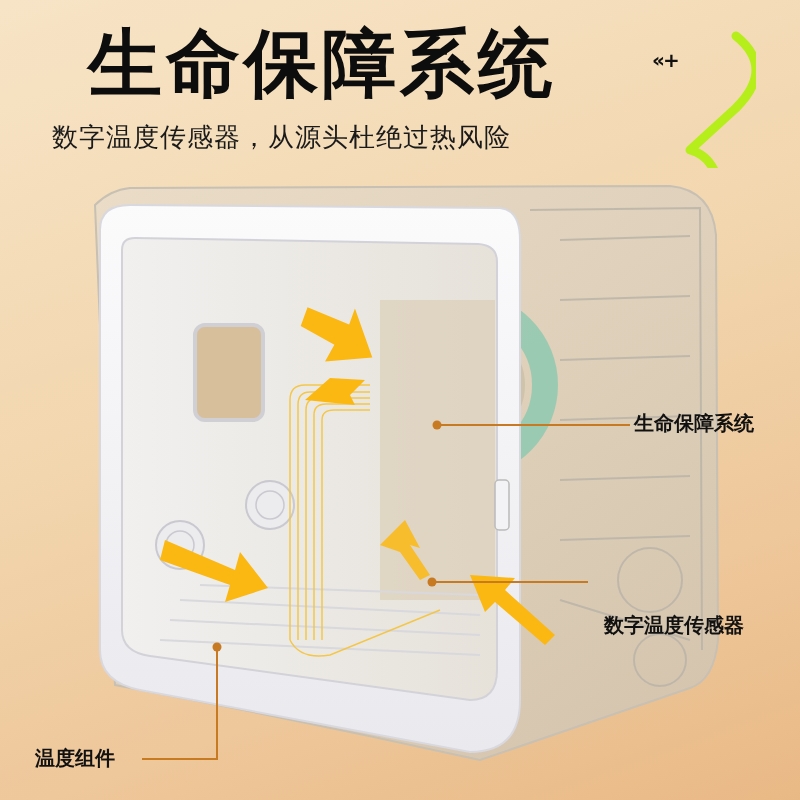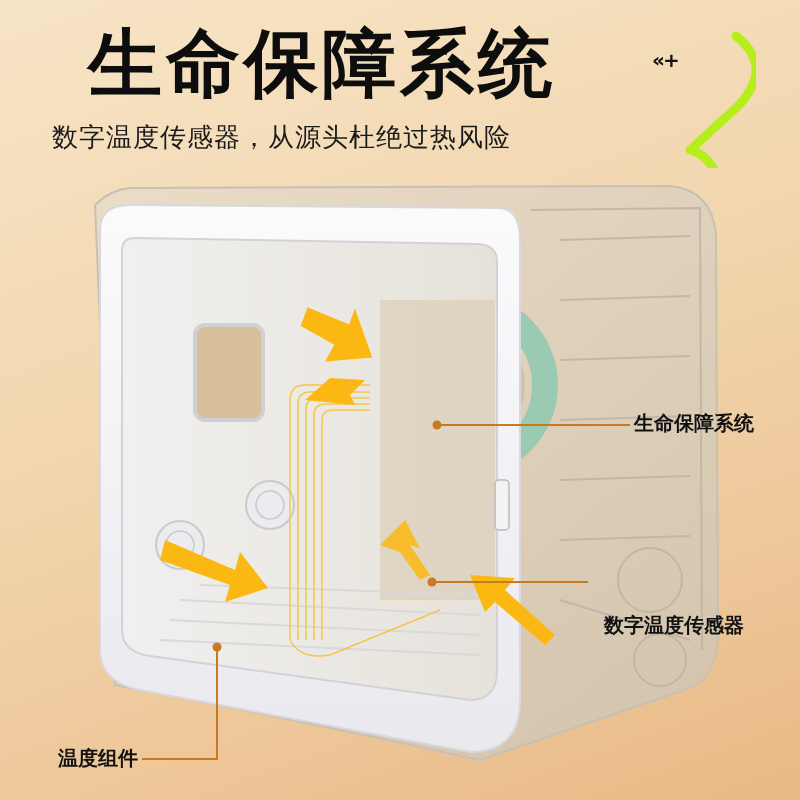--- a/index.html
+++ b/index.html
@@ -120,13 +120,13 @@
     <circle cx="437" cy="425" r="4.5" fill="#c87a22"></circle>
     <line x1="432" y1="582" x2="588" y2="582" stroke="#c87a22" stroke-width="2"></line>
     <circle cx="432" cy="582" r="4.5" fill="#c87a22"></circle>
     <polyline points="217,647 217,759 142,759" fill="none" stroke="#c87a22" stroke-width="2"></polyline>
     <circle cx="217" cy="647" r="4.5" fill="#c87a22"></circle>
   </g>
 </svg>
 
 <div class="callout-label" style="left:634px; top:413px;">生命保障系统</div>
 <div class="callout-label" style="left:604px; top:571px;margin-top:44px;">数字温度传感器</div>
-<div class="callout-label" style="left:58px; top:748px;">温度组件</div>
+<div class="callout-label" style="left:35px; top:748px;">温度组件</div>
 
 </body></html>

